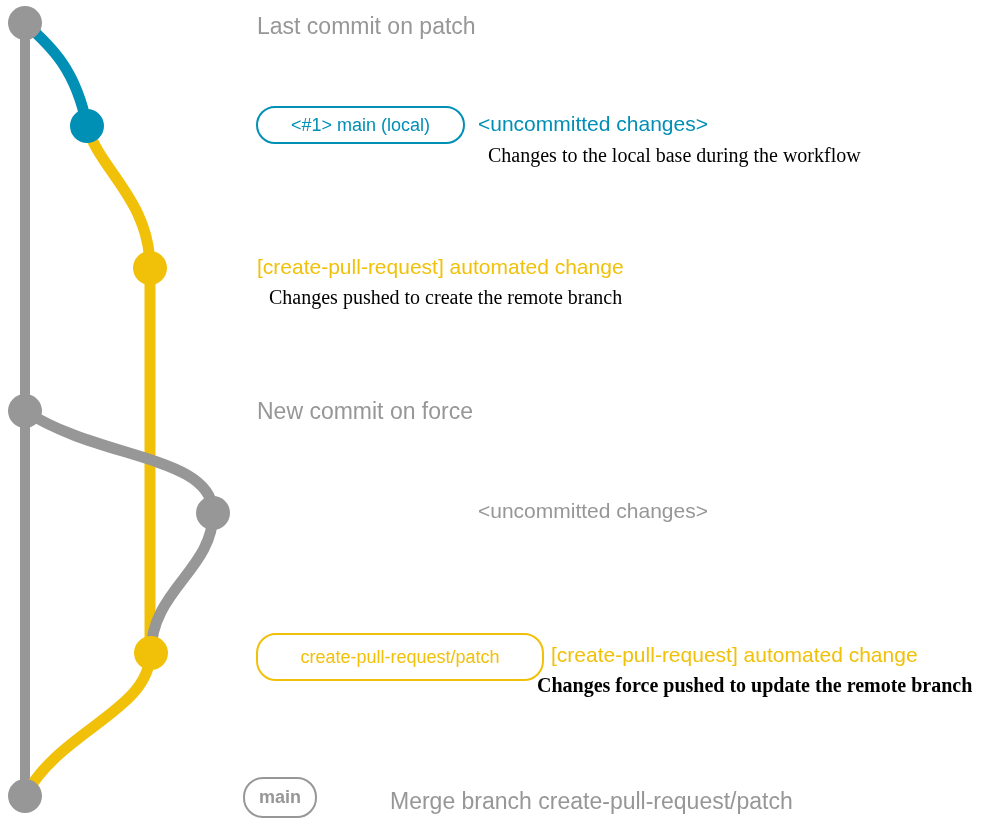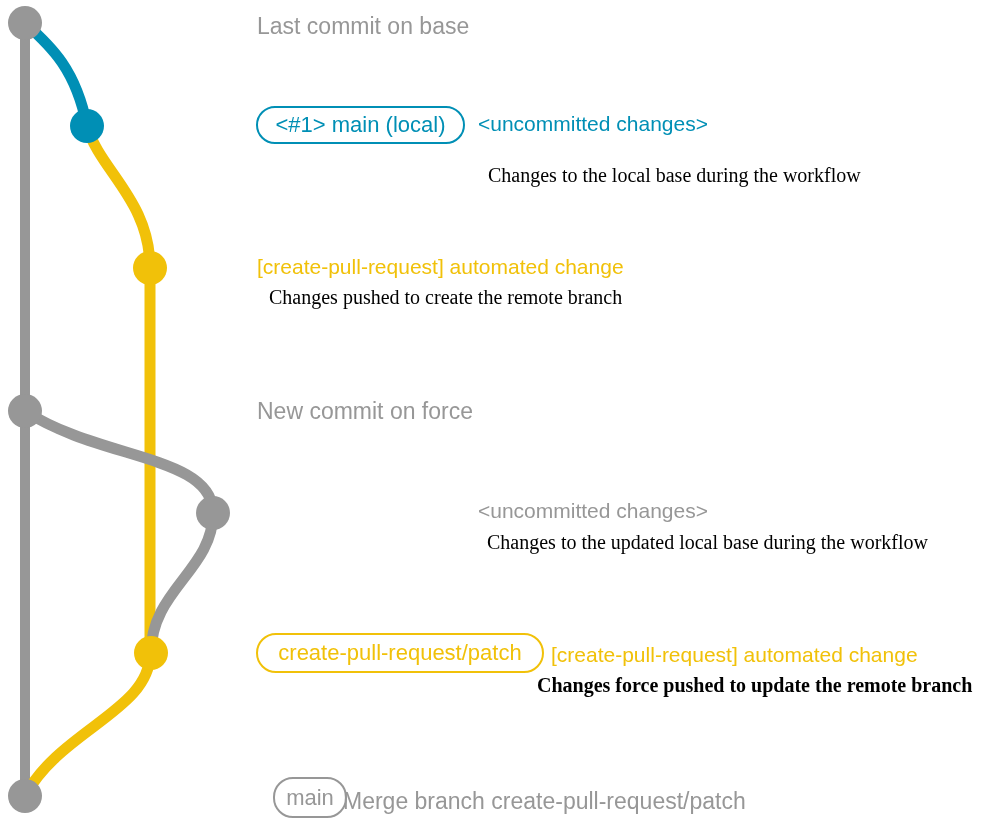--- a/index.html
+++ b/index.html
@@ -21,35 +21,35 @@
   .fill-blue   { fill: var(--local-blue, #008fb5); }
   .fill-yellow { fill: var(--branch-yellow, #f1c109); }
 
   .title, .heading, .desc, .merge-msg {
     position: absolute;
     white-space: nowrap;
     line-height: 1.15;
   }
   .title   { font-size: 23px; color: var(--base-gray, #979797); }
   .heading { font-size: 21px; }
-  .merge-msg { font-size: 23px; color: var(--base-gray, #979797); }
+  .merge-msg { font-size: 23px; color: var(--base-gray, #979797); margin-left: 47px; }
   .desc {
     font-family: "Liberation Serif", serif;
     font-size: 20px;
     color: var(--description-black, #000000);
   }
   .badge {
     position: absolute;
     box-sizing: border-box;
     border: 2px solid currentColor;
     border-radius: 20px;
     display: flex;
     align-items: center;
     justify-content: center;
-    font-size: 22px;
+    font-size: 18px;
     white-space: nowrap;
     background: transparent;
   }
   .c-gray   { color: var(--base-gray, #979797); }
   .c-blue   { color: var(--local-blue, #008fb5); }
   .c-yellow { color: var(--branch-yellow, #f1c109); }
 </style>
 </head>
 <body>
 
@@ -67,34 +67,33 @@
 
     <circle cx="25" cy="23" r="17" class="fill-gray"></circle>
     <circle cx="87" cy="126" r="17" class="fill-blue"></circle>
     <circle cx="150" cy="268" r="17" class="fill-yellow"></circle>
     <circle cx="25" cy="411" r="17" class="fill-gray"></circle>
     <circle cx="213" cy="513" r="17" class="fill-gray"></circle>
     <circle cx="151" cy="653" r="17" class="fill-yellow"></circle>
     <circle cx="25" cy="796" r="17" class="fill-gray"></circle>
   </svg>
 
-  <div class="title" style="left:257px; top:13px;">Last commit on base</div>
+  <div class="title" style="left:257px; top:13px;">Last commit on patch</div>
 
   <div class="badge c-blue" style="left:256px; top:106px; width:209px; height:38px;">&lt;#1&gt; main (local)</div>
   <div class="heading c-blue" style="left:478px; top:112px;">&lt;uncommitted changes&gt;</div>
-  <div class="desc" style="left:488px; top:144px;margin-top:20px;">Changes to the local base during the workflow</div>
+  <div class="desc" style="left:488px; top:144px;">Changes to the local base during the workflow</div>
 
   <div class="heading c-yellow" style="left:257px; top:255px;">[create-pull-request] automated change</div>
   <div class="desc" style="left:269px; top:286px;">Changes pushed to create the remote branch</div>
 
   <div class="title" style="left:257px; top:398px;">New commit on force</div>
 
   <div class="heading c-gray" style="left:478px; top:499px;">&lt;uncommitted changes&gt;</div>
-  <div class="desc" style="left:487px; top:531px;">Changes to the updated local base during the workflow</div>
 
-  <div class="badge c-yellow" style="left:256px; top:633px; width:288px; height:40px;">create-pull-request/patch</div>
+  <div class="badge c-yellow" style="left:256px; top:633px; width:288px; height:48px;">create-pull-request/patch</div>
   <div class="heading c-yellow" style="left:551px; top:643px;">[create-pull-request] automated change</div>
   <div class="desc" style="left:537px; top:674px;font-weight:bold;">Changes force pushed to update the remote branch</div>
 
-  <div class="badge c-gray" style="left:273px; top:777px; width:74px; height:41px;">main</div>
+  <div class="badge c-gray" style="left:243px; top:777px; width:74px; height:41px;font-weight:bold;">main</div>
   <div class="merge-msg" style="left:343px; top:788px;">Merge branch create-pull-request/patch</div>
 
 </div>
 
 </body></html>

